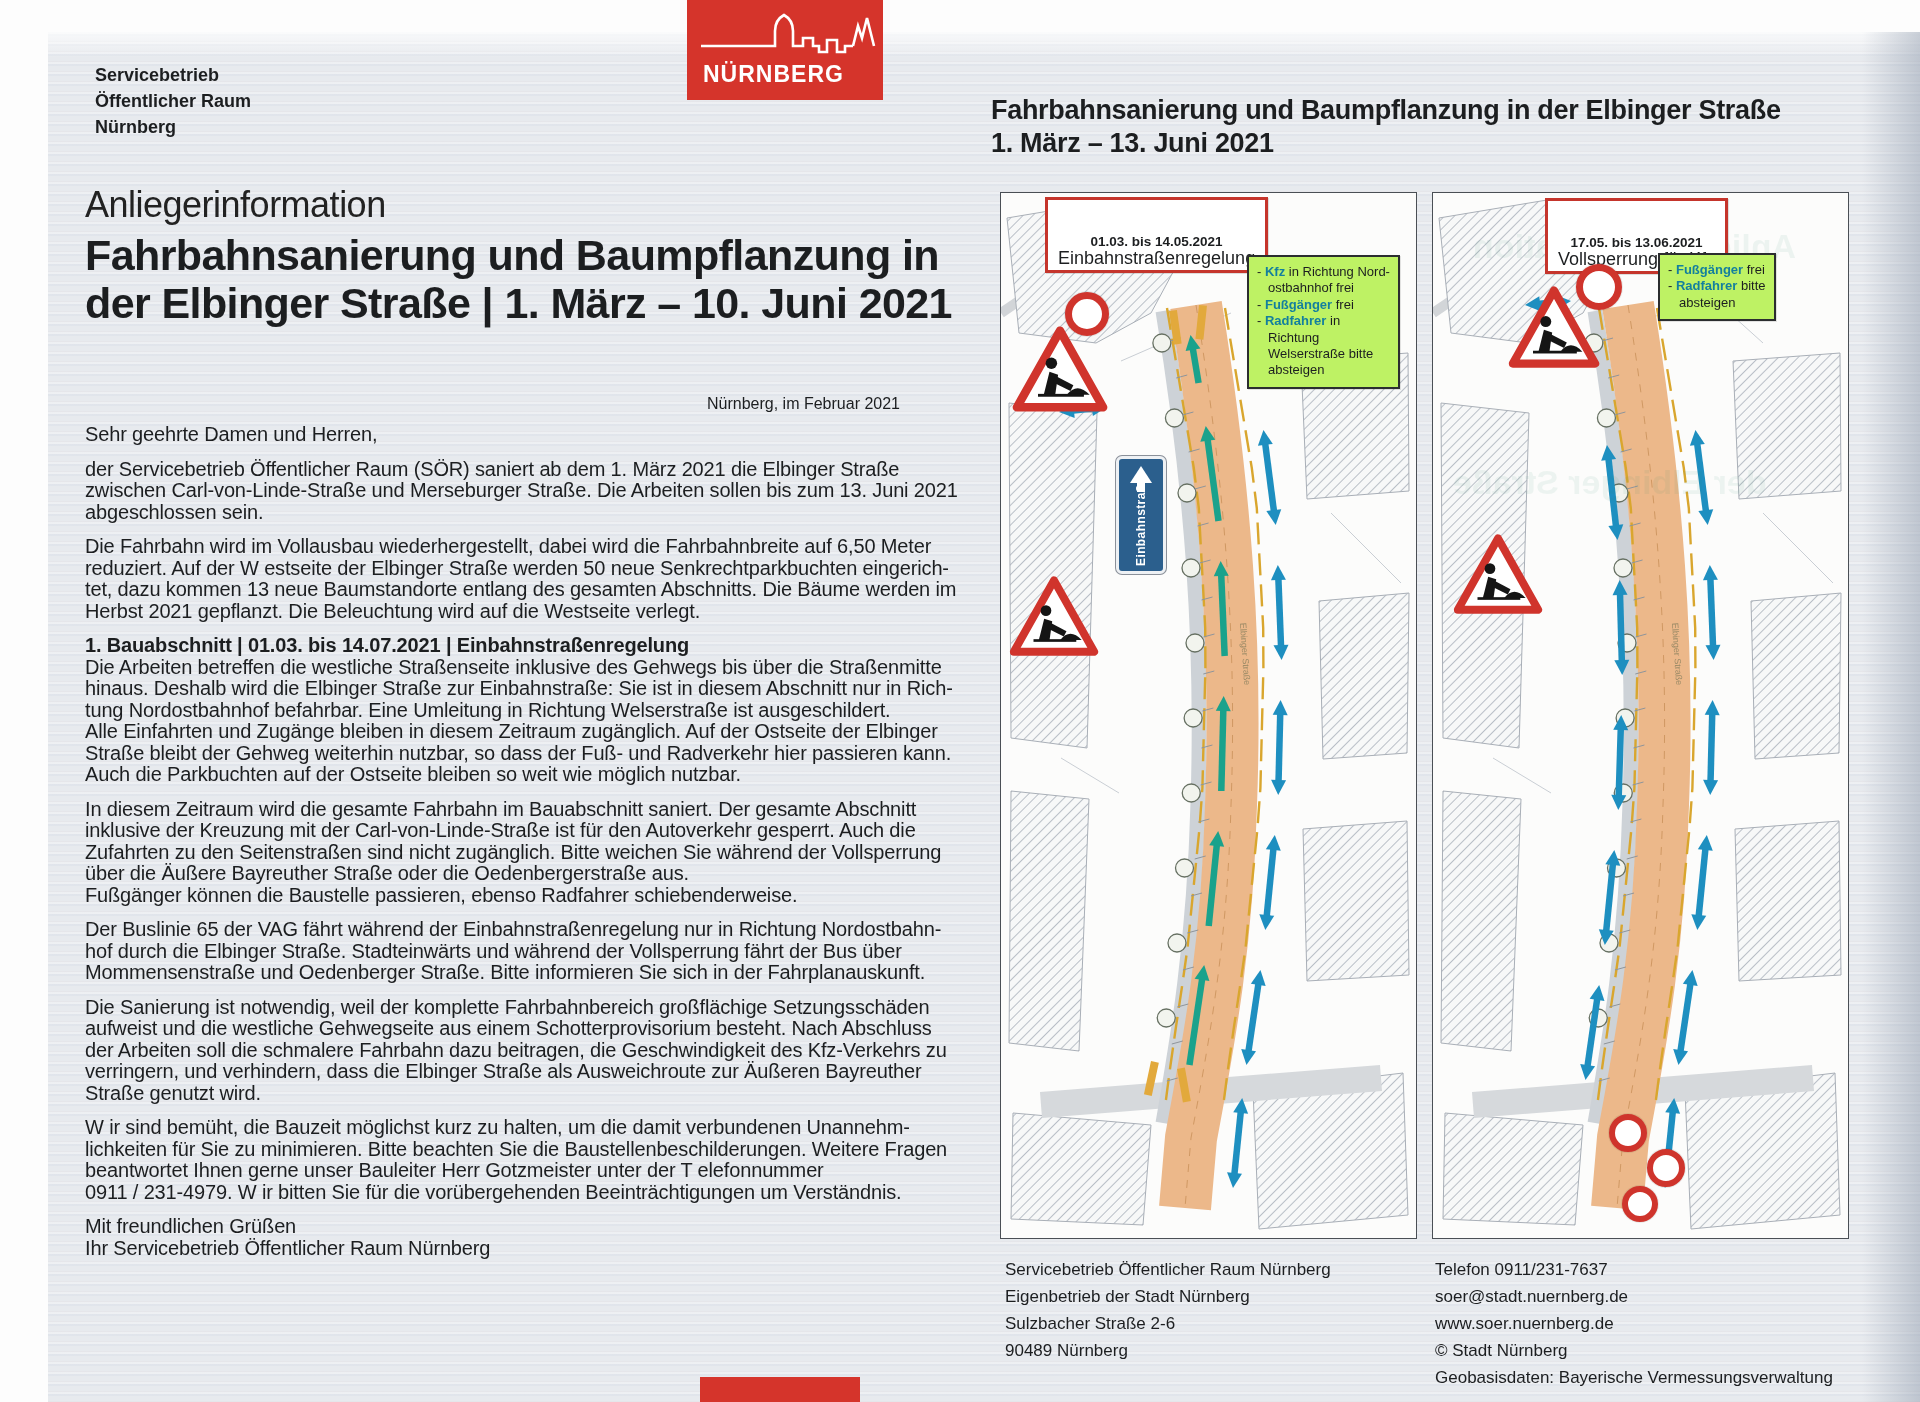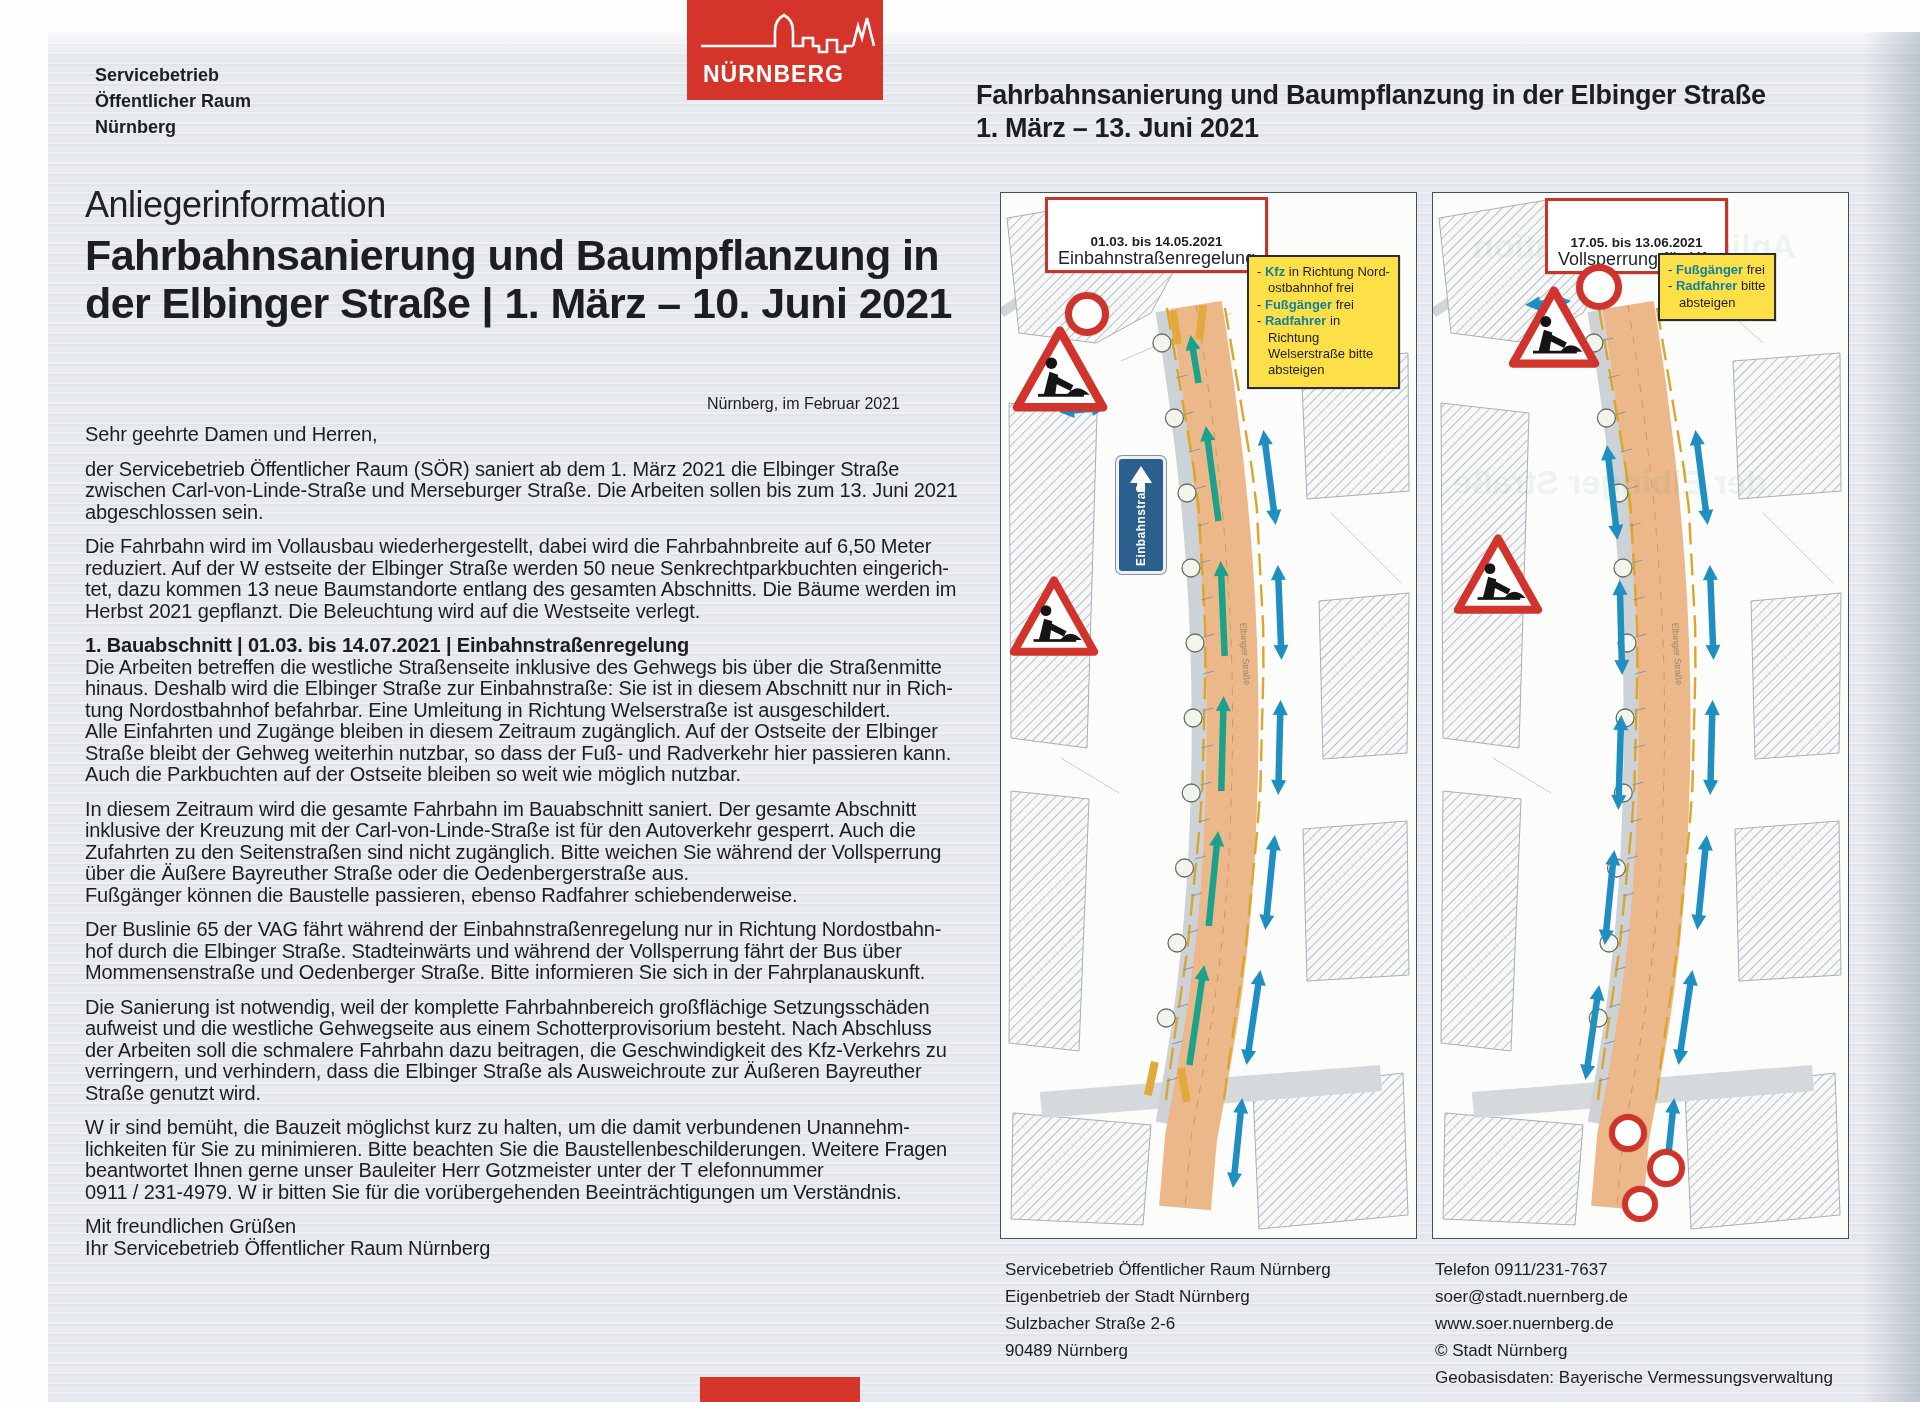--- a/index.html
+++ b/index.html
@@ -24,29 +24,29 @@
   .sender{left:95px;top:62px;font-size:18px;font-weight:bold;line-height:26px;}
   .doc-type{left:85px;top:184px;font-size:36px;font-weight:400;letter-spacing:-0.5px;color:#222;}
   .l-title{left:85px;top:231px;font-size:43px;font-weight:bold;line-height:48px;letter-spacing:-0.6px;margin:0;}
   .dateline{left:85px;top:395px;width:815px;text-align:right;font-size:16px;}
   .body-col{left:85px;top:424px;width:900px;font-size:20px;line-height:21.5px;letter-spacing:-0.15px;}
   .body-col p{margin:0 0 13px 0;}
   .body-col p.sec-h{font-weight:bold;margin:0;}
   .closing{margin-top:27px;}
 
   
-  .r-title{left:975px;top:78px;font-size:27px;font-weight:bold;line-height:33px;letter-spacing:-0.3px;margin:1px;}
+  .r-title{left:975px;top:78px;font-size:27px;font-weight:bold;line-height:33px;letter-spacing:-0.3px;margin:16px;}
   .map{position:absolute;top:192px;width:415px;height:1045px;border:1.5px solid #4a4f55;background:#fcfcfb;overflow:hidden;}
   #map1{left:1000px;} #map2{left:1432px;}
   .map svg.art{position:absolute;left:0;top:0;}
   .map-label{position:absolute;border:3px solid #c5352c;background:#fff;text-align:center;
     padding:3px 10px 4px;box-shadow:1px 1px 0 rgba(0,0,0,.12);}
   .map-label .d1{font-weight:bold;font-size:13.5px;line-height:17px;margin-top:30px;}
   .map-label .d2{font-size:18px;line-height:16px;}
-  .legend{position:absolute;border:2.5px solid #2b2d2f;background:#fde047;padding:7px 8px 8px 8px;
+  .legend{position:absolute;border:2.5px solid #2b2d2f;background:#bef264;padding:7px 8px 8px 8px;
     font-size:13px;line-height:16.4px;box-shadow:1px 1px 0 rgba(0,0,0,.1);}
   .lg-item{padding-left:11px;text-indent:-11px;}
   .lg-item::before{content:"- ";}
   .lg-key{color:#137f9e;font-weight:bold;}
   .ring{position:absolute;border-radius:50%;background:#fff;border:7px solid #cf342c;box-shadow:0 0 0 1px rgba(0,0,0,.08);}
   .rw{position:absolute;}
   .oneway{position:absolute;left:115px;top:263px;width:44px;height:112px;background:#2b5f8d;
     border:3px solid #eef1f4;border-radius:6px;box-shadow:0 0 0 1px #8a9099;}
   .ow-tri{width:0;height:0;border-left:11px solid transparent;border-right:11px solid transparent;
     border-bottom:17px solid #fff;margin:7px auto 0;}

